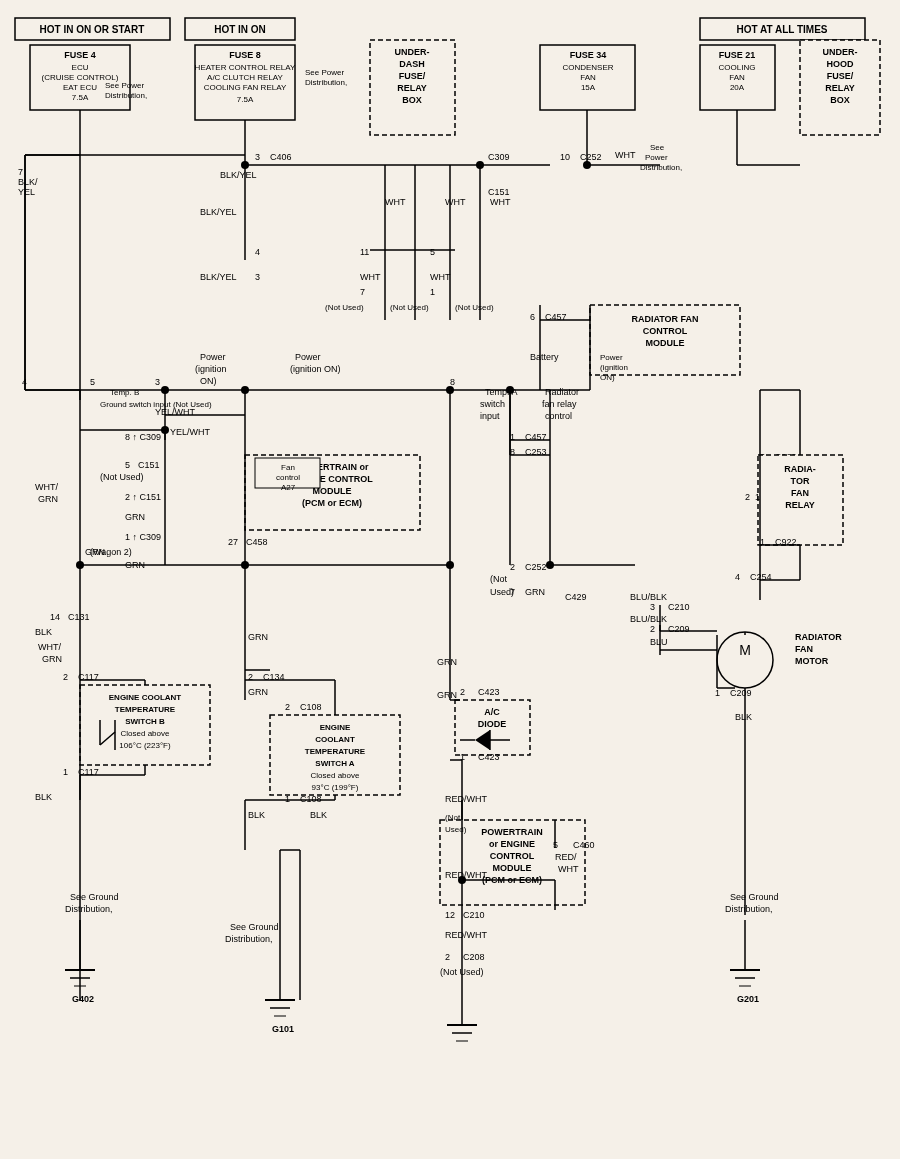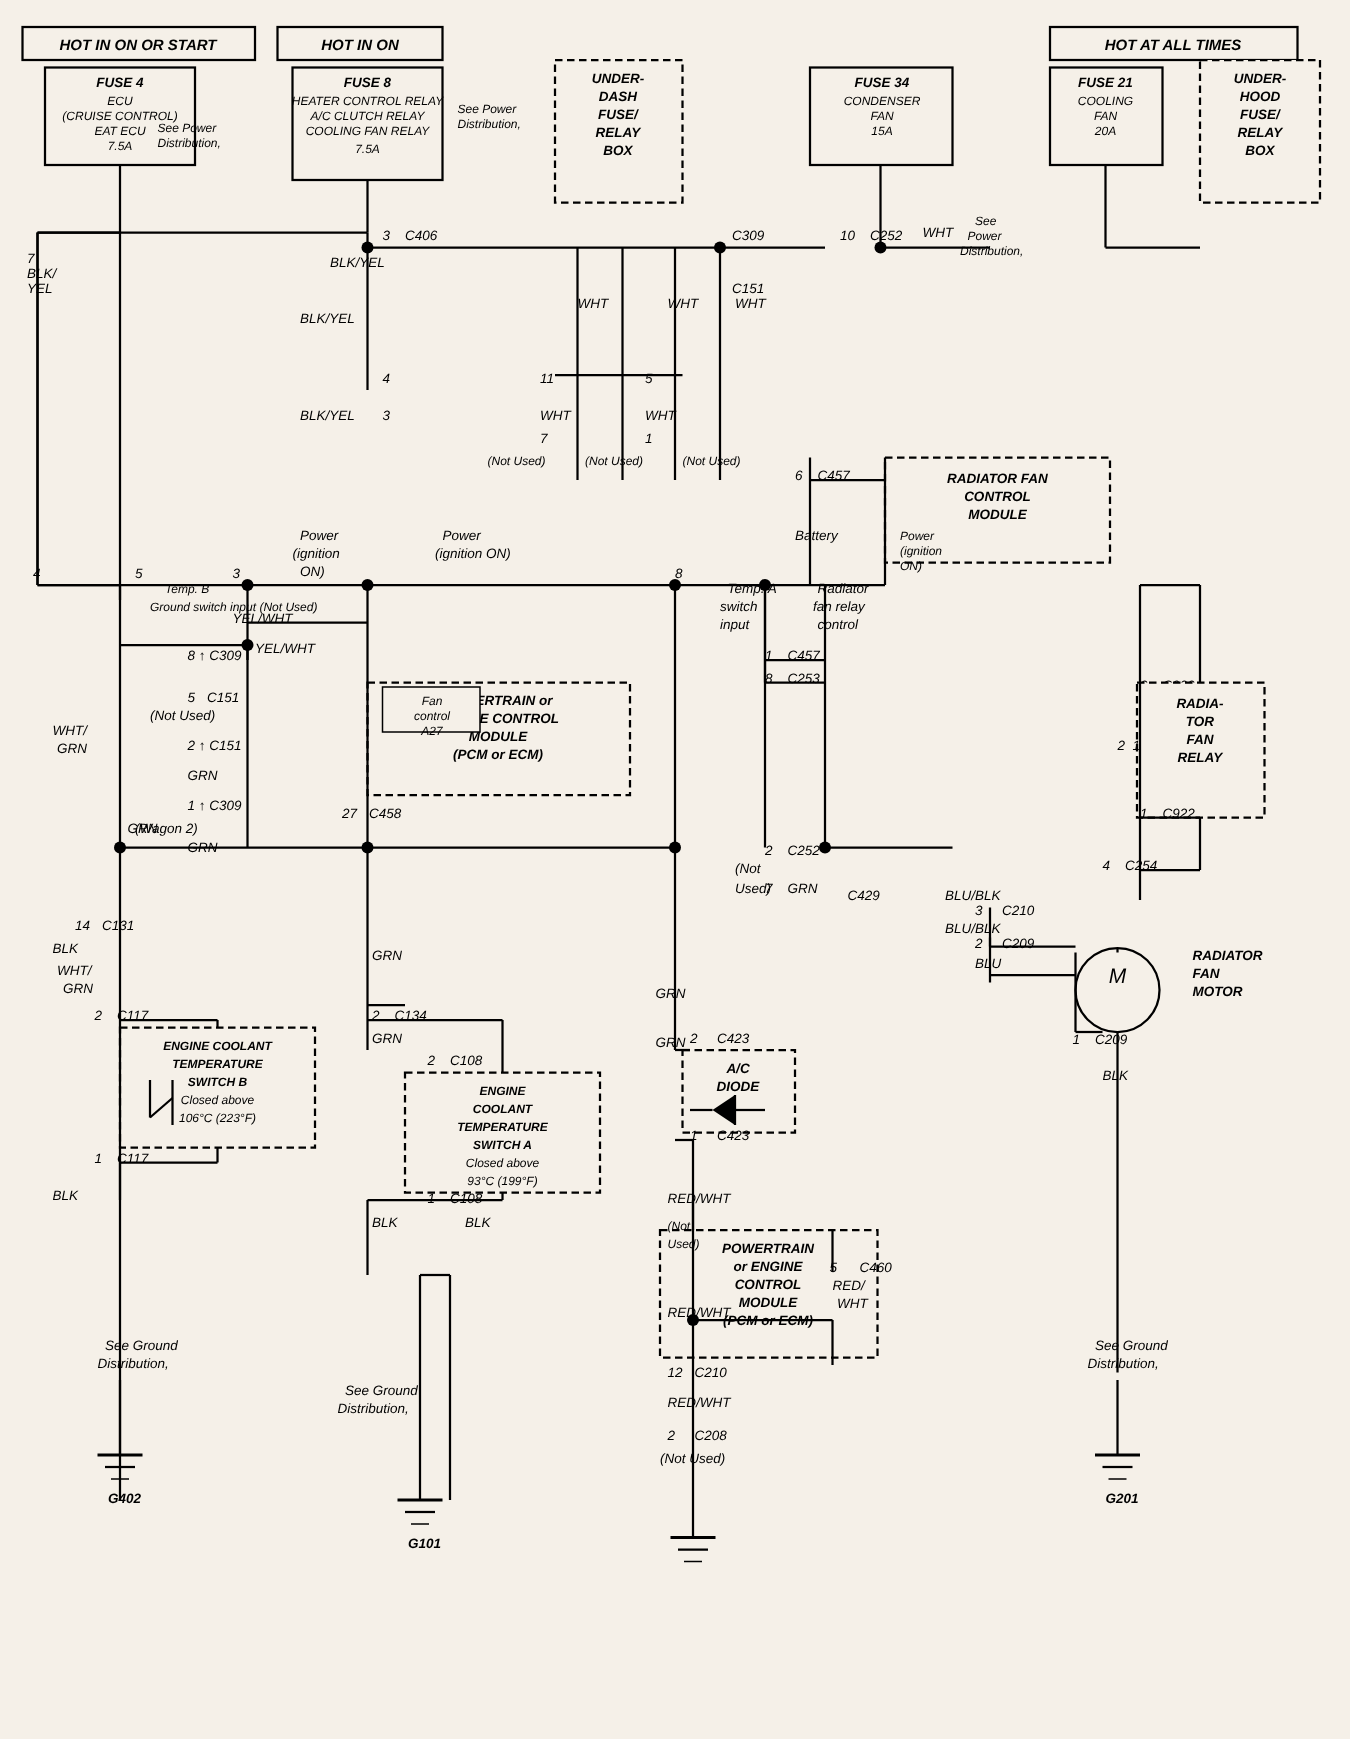--- a/index.html
+++ b/index.html
@@ -10,21 +10,20 @@
       font-family: Arial, Helvetica, sans-serif;
       font-size: 10px;
       overflow: hidden;
       position: relative;
     }
     .diagram-container {
       width: 900px;
       height: 1027px;
       position: relative;
       background: #f5f0e8;
-      font-style: italic;
     }
     svg {
       position: absolute;
       top: 0;
       left: 0;
       width: 900px;
       height: 1159px;
     }
   </style>
 </head>

